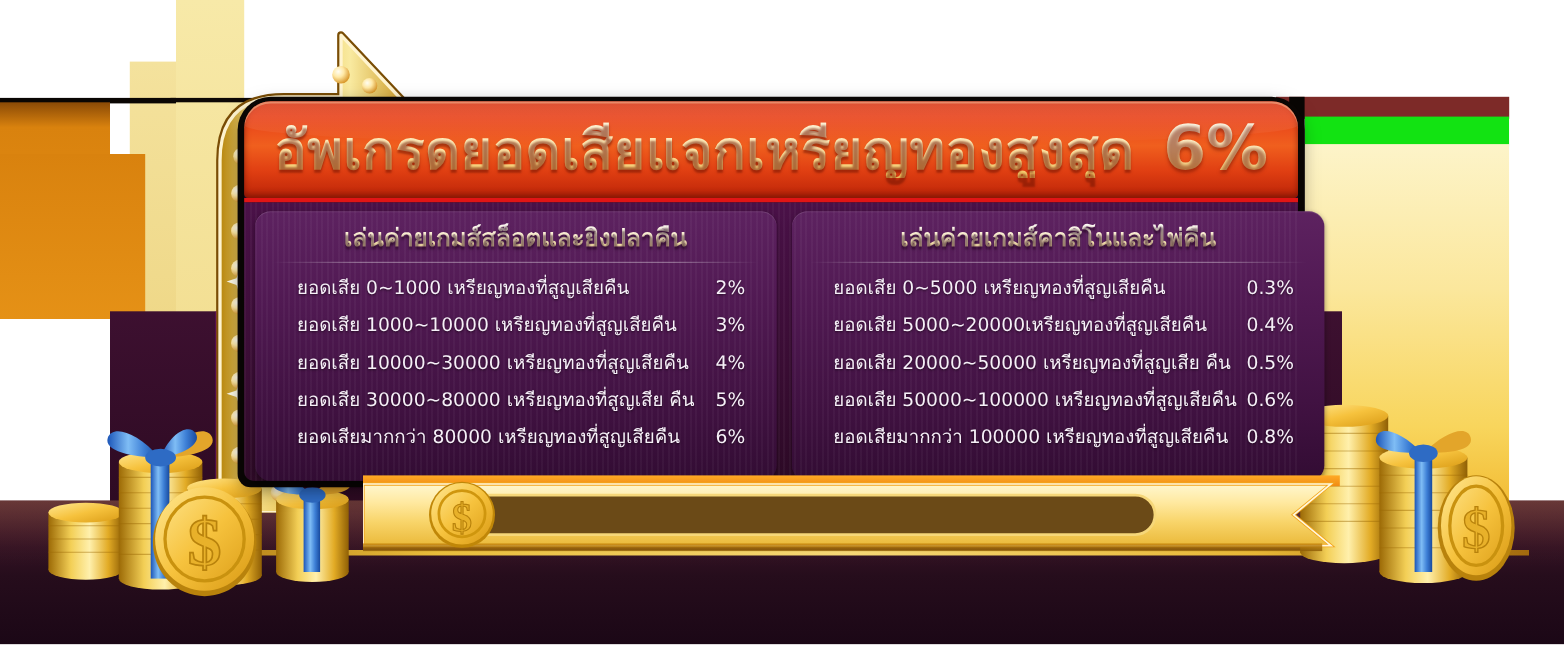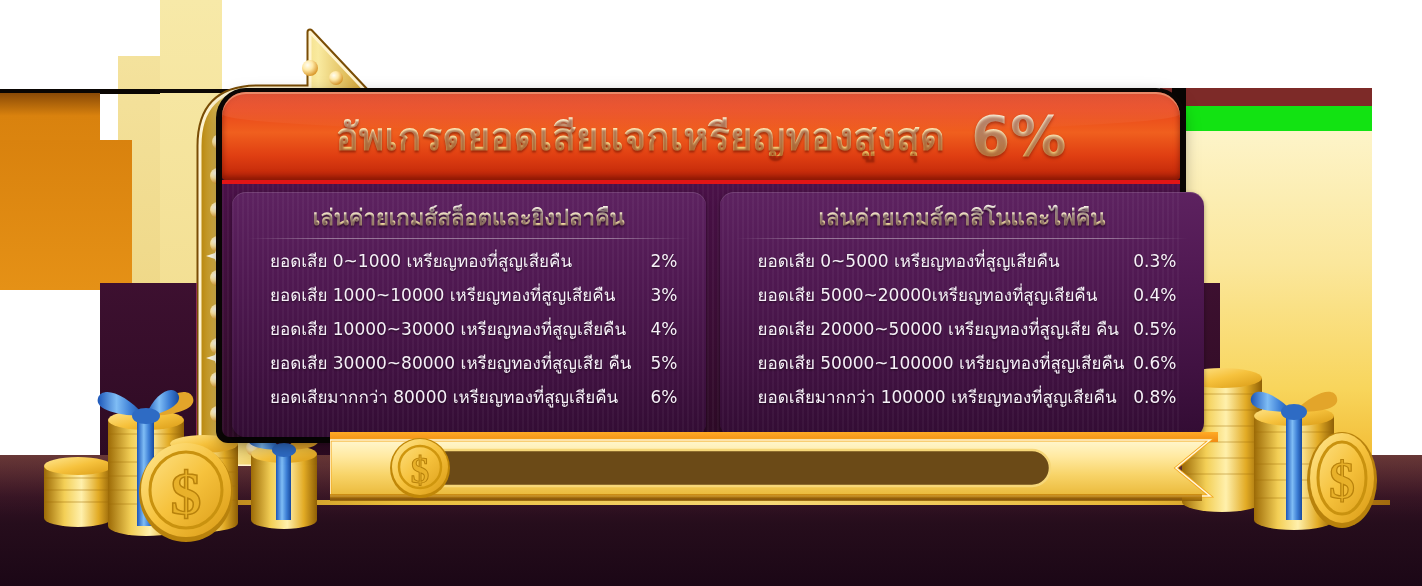--- a/index.html
+++ b/index.html
@@ -61,21 +61,21 @@
     border-radius:24px 24px 4px 4px;
     background:linear-gradient(180deg,#d8320f 0%,#e8421a 16%,#f05f1e 46%,#e03f12 72%,#bc2408 100%);
     box-shadow:inset 0 2px 0 rgba(255,200,150,.45), inset 0 -3px 6px rgba(90,12,0,.6);
     overflow:hidden;}
   .title-gloss{position:absolute;left:0;top:0;width:100%;height:46%;
     background:linear-gradient(180deg,rgba(255,255,255,.16),rgba(255,255,255,0));
     border-radius:24px 24px 50% 50%;}
   .title-row{position:absolute;left:0;top:0;width:958px;height:88px;
     display:flex;align-items:center;justify-content:center;gap:26px;}
   .title-text{
-    font-size:38px;font-weight:700;letter-spacing:.5px;
+    font-size:49px;font-weight:700;letter-spacing:.5px;
     background:linear-gradient(180deg,#fff8dd 0%,#ffe7a8 48%,#f6c95f 100%);
     -webkit-background-clip:text;background-clip:text;color:transparent;
     text-shadow:0 2px 2px rgba(110,18,0,.55);
     white-space:nowrap;line-height:1;padding-top:2px;}
   .title-pct{
     font-size:56px;font-weight:700;
     background:linear-gradient(180deg,#fffdf0 0%,#ffeab4 50%,#f3c55d 100%);
     -webkit-background-clip:text;background-clip:text;color:transparent;
     text-shadow:0 2px 3px rgba(110,18,0,.5);line-height:1;}
 

